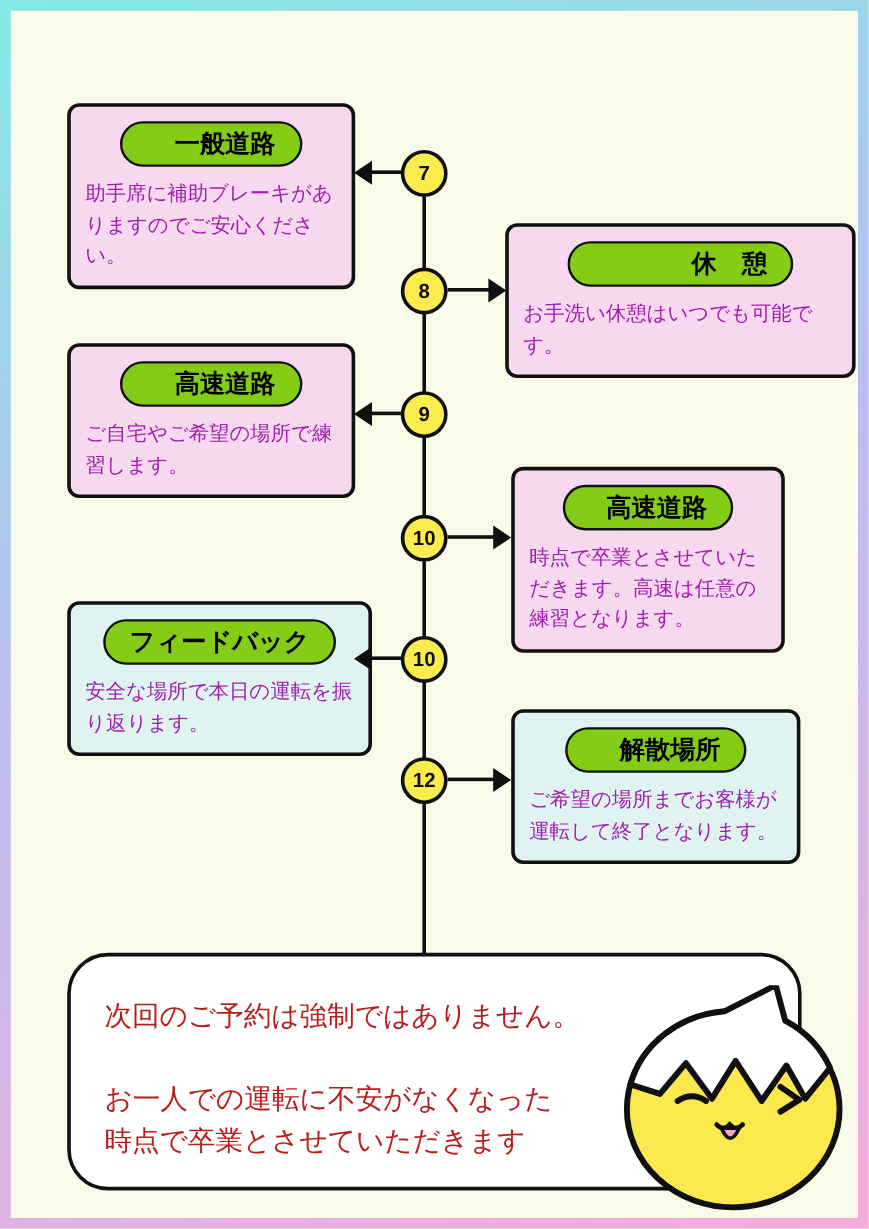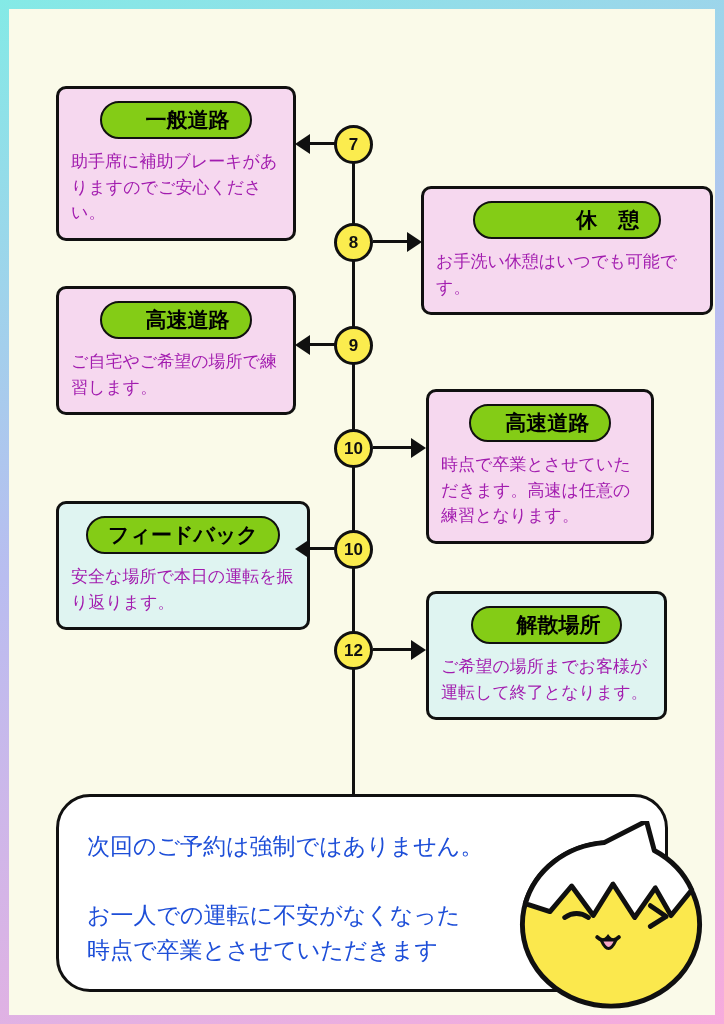--- a/index.html
+++ b/index.html
@@ -63,21 +63,21 @@
   .s5{left:417px; top:582px; width:241px; min-height:126px;}
 
   
   .bubble {
     position:absolute; left:47px; top:785px; width:612px; height:198px;
     background:#ffffff; border:3.5px solid #101010; border-radius:34px;
     z-index:4;
   }
   .bubble-text {
     padding:32px 170px 0 28px;
-    font-size:23px; line-height:1.5; font-weight:500; color:#1d4ed8;
+    font-size:23px; line-height:1.5; font-weight:500; color:#b91c1c;
     white-space:pre-line;
   }
 
   .mascot { position:absolute; left:500px; top:812px; width:205px; height:192px; z-index:5; }
 </style>
 </head>
 <body>
 
 <div class="frame">
   <div class="canvas">

